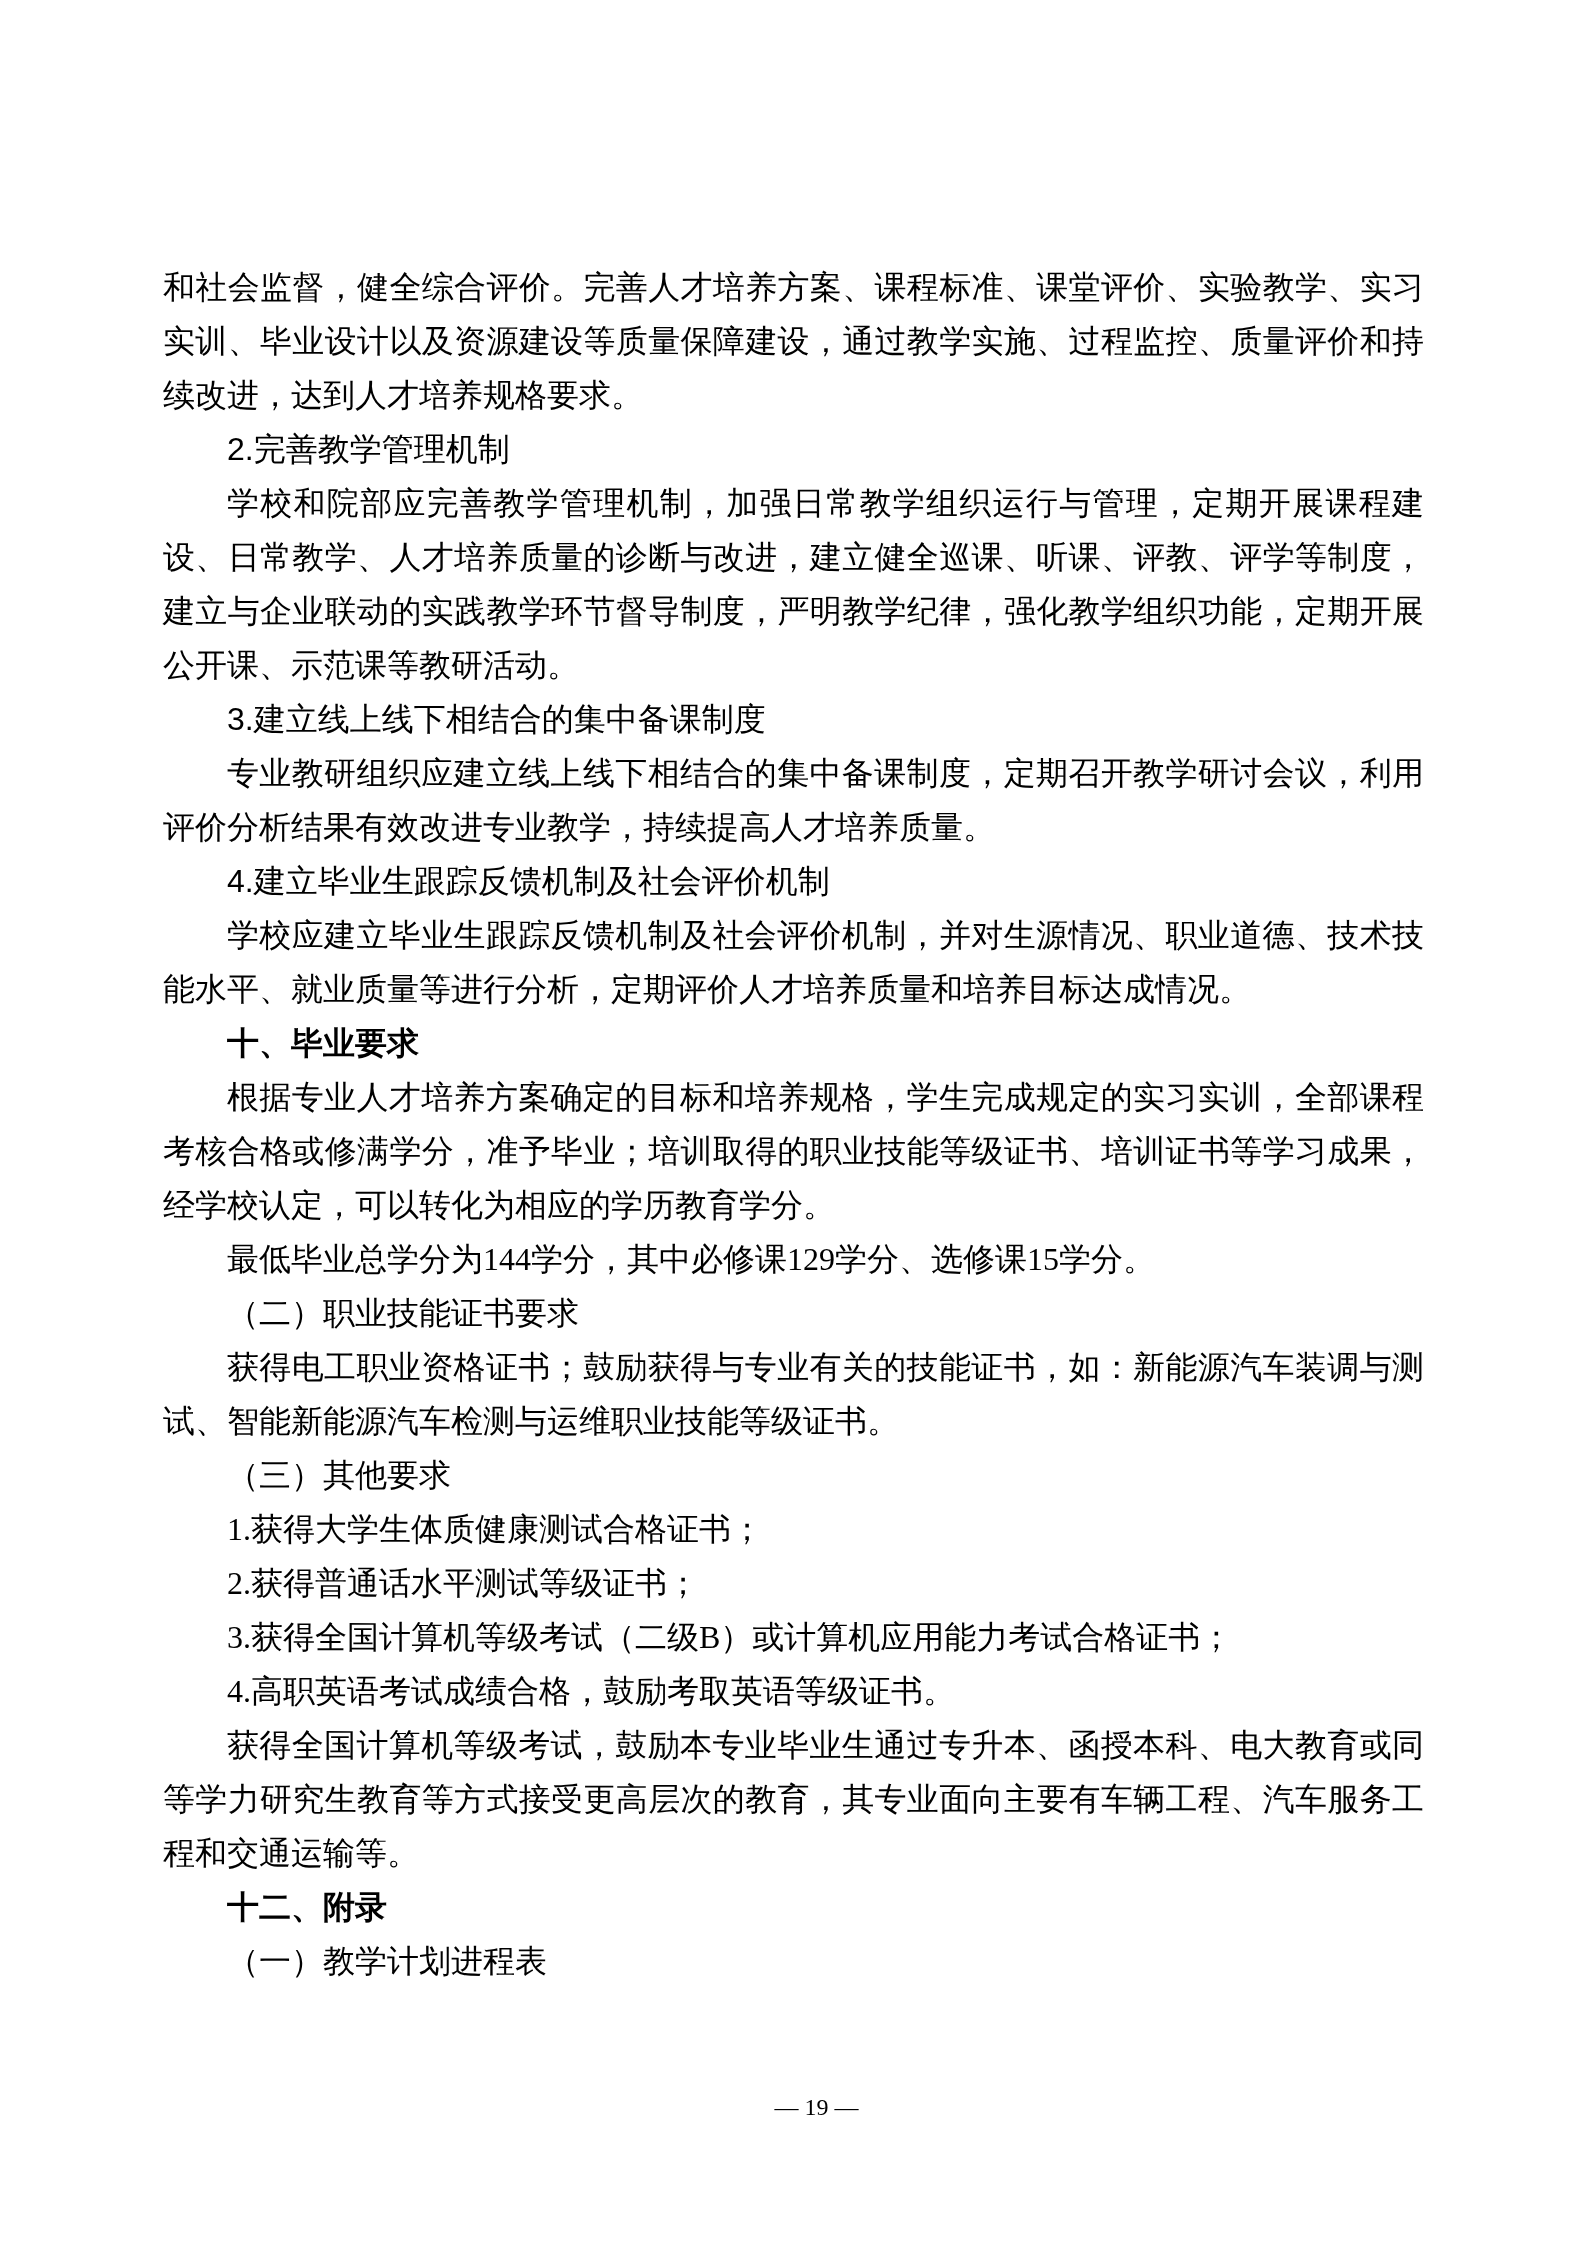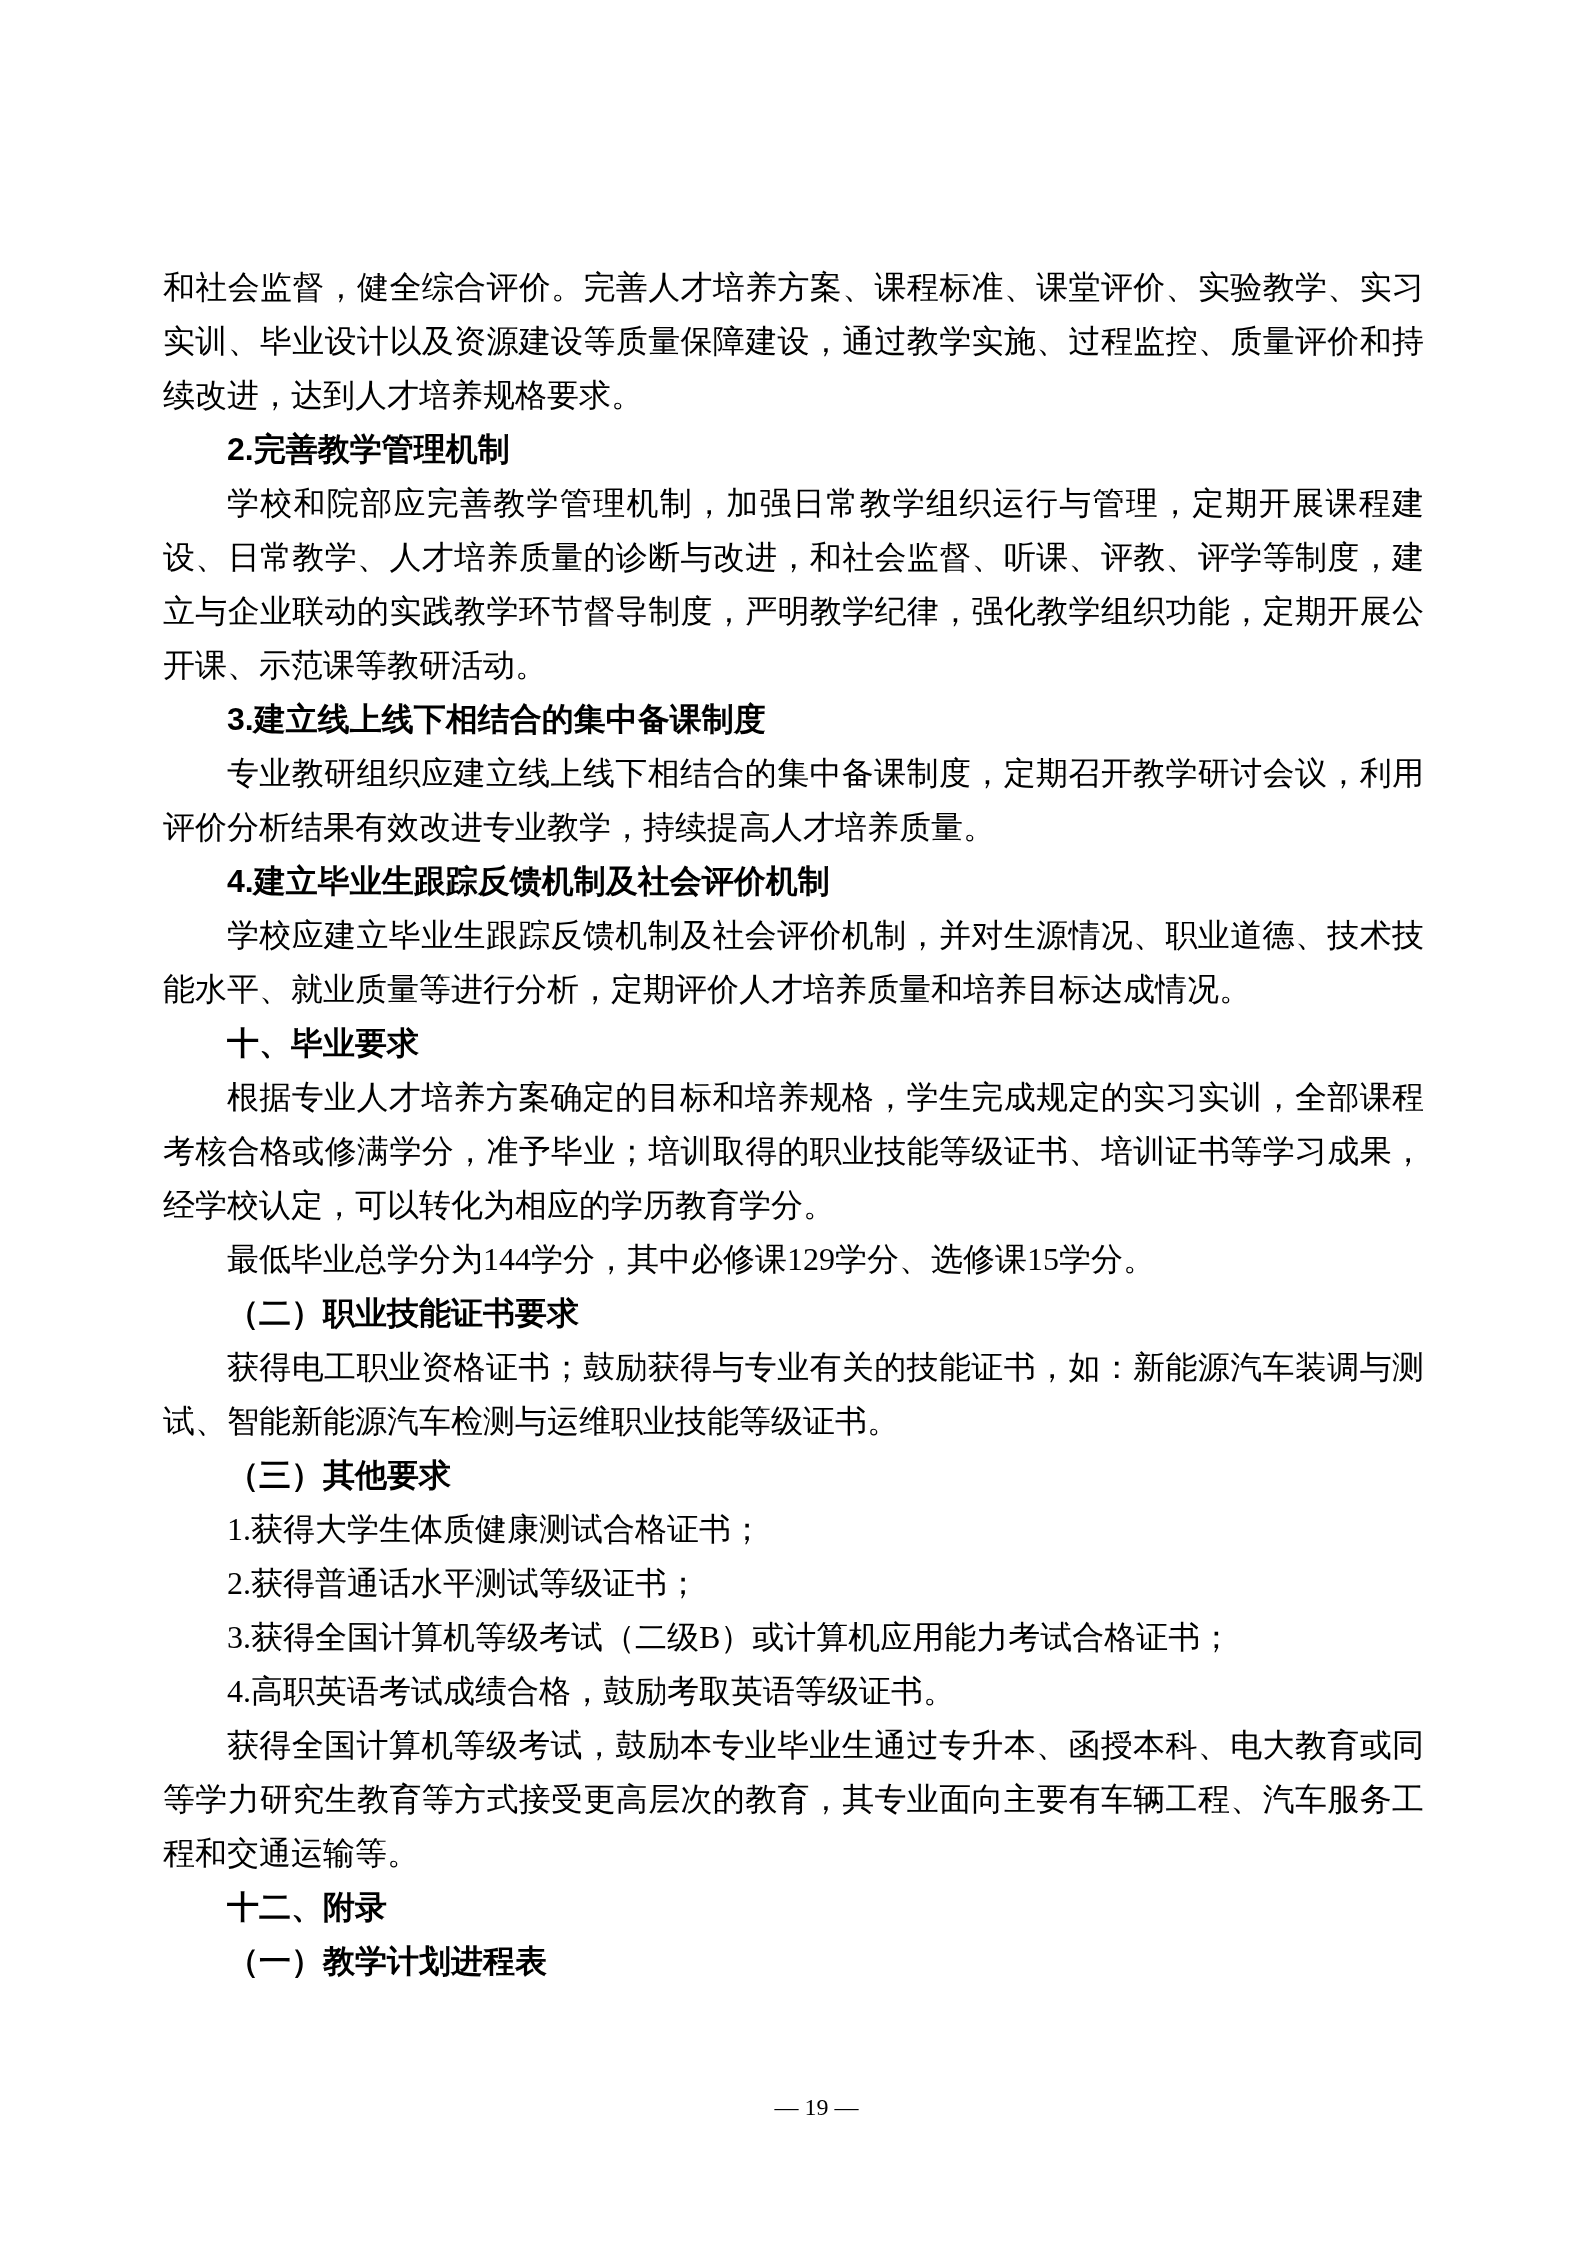--- a/index.html
+++ b/index.html
@@ -35,21 +35,21 @@
     text-indent: 2em;
   }
   .head-main {
     font-family: Liberation Sans, sans-serif;
     font-weight: 700;
     text-indent: 2em;
     text-align: left;
   }
   .head-sub {
     font-family: "Liberation Sans", "DejaVu Sans", sans-serif;
-    font-weight: 700;
+    font-weight: 400;
     text-indent: 2em;
     text-align: left;
   }
   .page-footer {
     position: absolute;
     left: 50px;
     right: 4px;
     top: 2092px;
     text-align: center;
     color: #000000;
@@ -58,21 +58,21 @@
     line-height: 30px;
   }
 </style>
 </head>
 <body>
 
 <div class="page">
   <main class="content">
     <p>和社会监督，健全综合评价。完善人才培养方案、课程标准、课堂评价、实验教学、实习实训、毕业设计以及资源建设等质量保障建设，通过教学实施、过程监控、质量评价和持续改进，达到人才培养规格要求。</p>
     <h3 class="head-sub">2.完善教学管理机制</h3>
-    <p class="indent">学校和院部应完善教学管理机制，加强日常教学组织运行与管理，定期开展课程建设、日常教学、人才培养质量的诊断与改进，和社会监督、听课、评教、评学等制度，建立与企业联动的实践教学环节督导制度，严明教学纪律，强化教学组织功能，定期开展公开课、示范课等教研活动。</p>
+    <p class="indent">学校和院部应完善教学管理机制，加强日常教学组织运行与管理，定期开展课程建设、日常教学、人才培养质量的诊断与改进，建立健全巡课、听课、评教、评学等制度，建立与企业联动的实践教学环节督导制度，严明教学纪律，强化教学组织功能，定期开展公开课、示范课等教研活动。</p>
     <h3 class="head-sub">3.建立线上线下相结合的集中备课制度</h3>
     <p class="indent">专业教研组织应建立线上线下相结合的集中备课制度，定期召开教学研讨会议，利用评价分析结果有效改进专业教学，持续提高人才培养质量。</p>
     <h3 class="head-sub">4.建立毕业生跟踪反馈机制及社会评价机制</h3>
     <p class="indent">学校应建立毕业生跟踪反馈机制及社会评价机制，并对生源情况、职业道德、技术技能水平、就业质量等进行分析，定期评价人才培养质量和培养目标达成情况。</p>
     <h2 class="head-main">十、毕业要求</h2>
     <p class="indent">根据专业人才培养方案确定的目标和培养规格，学生完成规定的实习实训，全部课程考核合格或修满学分，准予毕业；培训取得的职业技能等级证书、培训证书等学习成果，经学校认定，可以转化为相应的学历教育学分。</p>
     <p class="indent">最低毕业总学分为144学分，其中必修课129学分、选修课15学分。</p>
     <h3 class="head-sub">（二）职业技能证书要求</h3>
     <p class="indent">获得电工职业资格证书；鼓励获得与专业有关的技能证书，如：新能源汽车装调与测试、智能新能源汽车检测与运维职业技能等级证书。</p>
     <h3 class="head-sub">（三）其他要求</h3>

